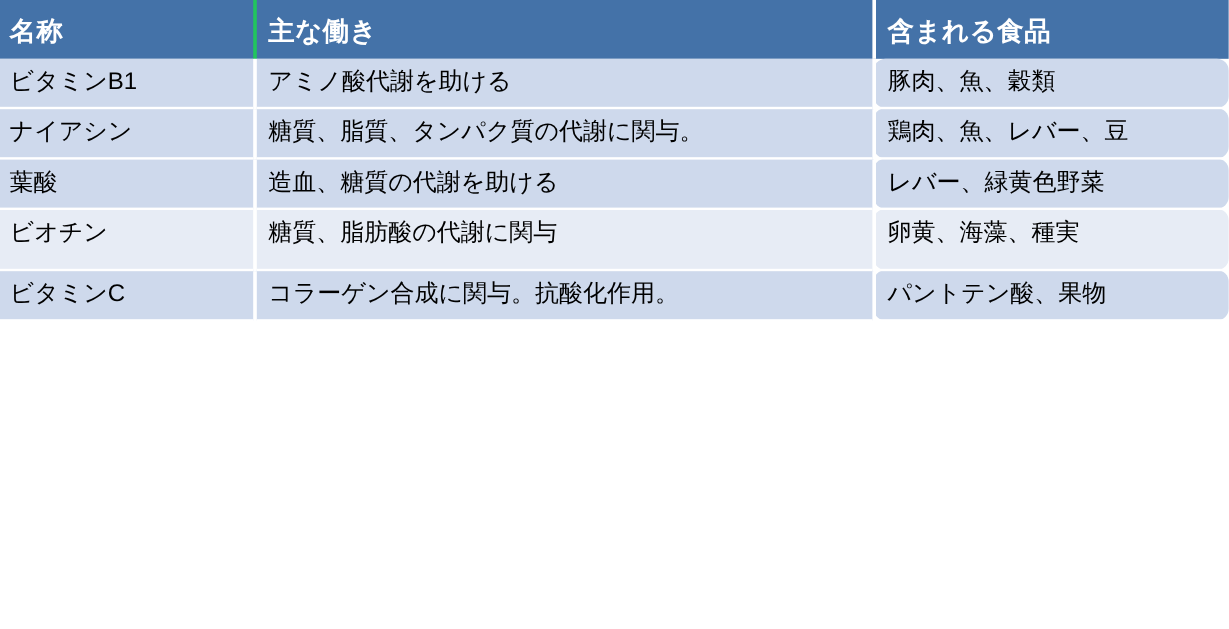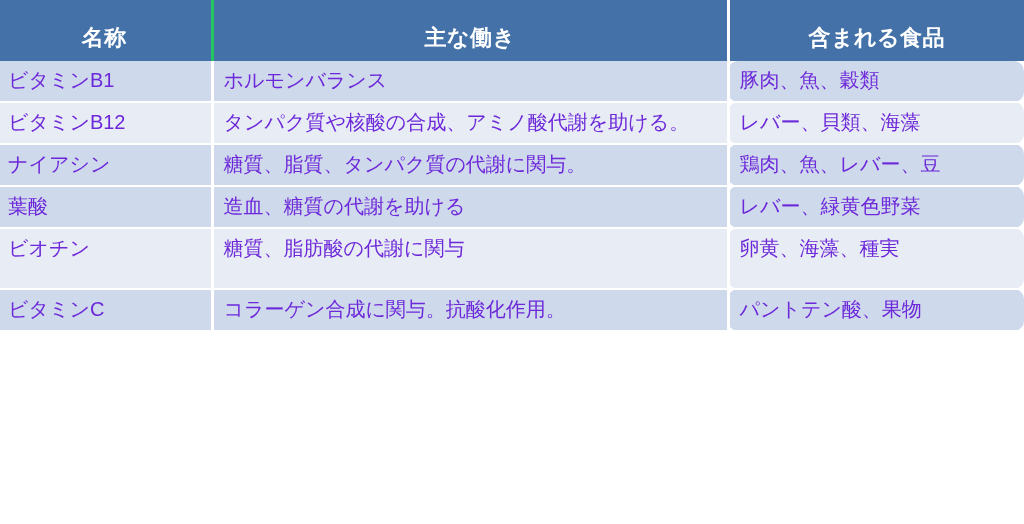--- a/index.html
+++ b/index.html
@@ -20,74 +20,69 @@
   }
   table.vitamin-table col.c0 { width: 212px; }
   table.vitamin-table col.c1 { width: 516px; }
   table.vitamin-table col.c2 { width: 296px; }
 
   thead th {
     background: #4472a8;
     color: #ffffff;
     font-size: 22px;
     font-weight: bold;
-    text-align: center;
-    padding: 23px 10px 8px 10px;
+    text-align: left;
+    padding: 11px 10px 8px 10px;
     border: none;
     vertical-align: middle;
     letter-spacing: 0.5px;
   }
   thead th.h0 { padding-left: 8px; }
   thead th.h1 { border-left: 3px solid #22c55e; }
   thead th.h2 { border-left: 3px solid #ffffff; }
 
   tbody td {
     font-size: 20px;
-    color: #6d28d9;
+    color: #000000;
     padding: 6px 10px 7px 10px;
     vertical-align: top;
     line-height: 1.35;
     border-bottom: 2px solid #ffffff;
     border-top: 0;
   }
   tbody td.col0 { padding-left: 8px; }
   tbody td.col1 { border-left: 3px solid #ffffff; }
   tbody td.col2 { border-left: 3px solid #ffffff; border-radius: 10px; }
 
   tbody tr.odd td { background: #ced9ec; }
   tbody tr.even td { background: #e7ecf5; }
 
-  tbody tr.tall td { padding-bottom: 26px; }
+  tbody tr.tall td { padding-bottom: 16px; }
 </style>
 </head>
 <body>
 
 <table class="vitamin-table">
   <colgroup>
     <col class="c0">
     <col class="c1">
     <col class="c2">
   </colgroup>
   <thead>
     <tr>
       <th class="h0">名称</th>
       <th class="h1">主な働き</th>
       <th class="h2">含まれる食品</th>
     </tr>
   </thead>
   <tbody>
     <tr class="odd">
       <td class="col0">ビタミンB1</td>
-      <td class="col1">ホルモンバランス</td>
+      <td class="col1">アミノ酸代謝を助ける</td>
       <td class="col2">豚肉、魚、穀類</td>
-    </tr>
-    <tr class="even">
-      <td class="col0">ビタミンB12</td>
-      <td class="col1">タンパク質や核酸の合成、アミノ酸代謝を助ける。</td>
-      <td class="col2">レバー、貝類、海藻</td>
     </tr>
     <tr class="odd">
       <td class="col0">ナイアシン</td>
       <td class="col1">糖質、脂質、タンパク質の代謝に関与。</td>
       <td class="col2">鶏肉、魚、レバー、豆</td>
     </tr>
     <tr class="odd">
       <td class="col0">葉酸</td>
       <td class="col1">造血、糖質の代謝を助ける</td>
       <td class="col2">レバー、緑黄色野菜</td>

